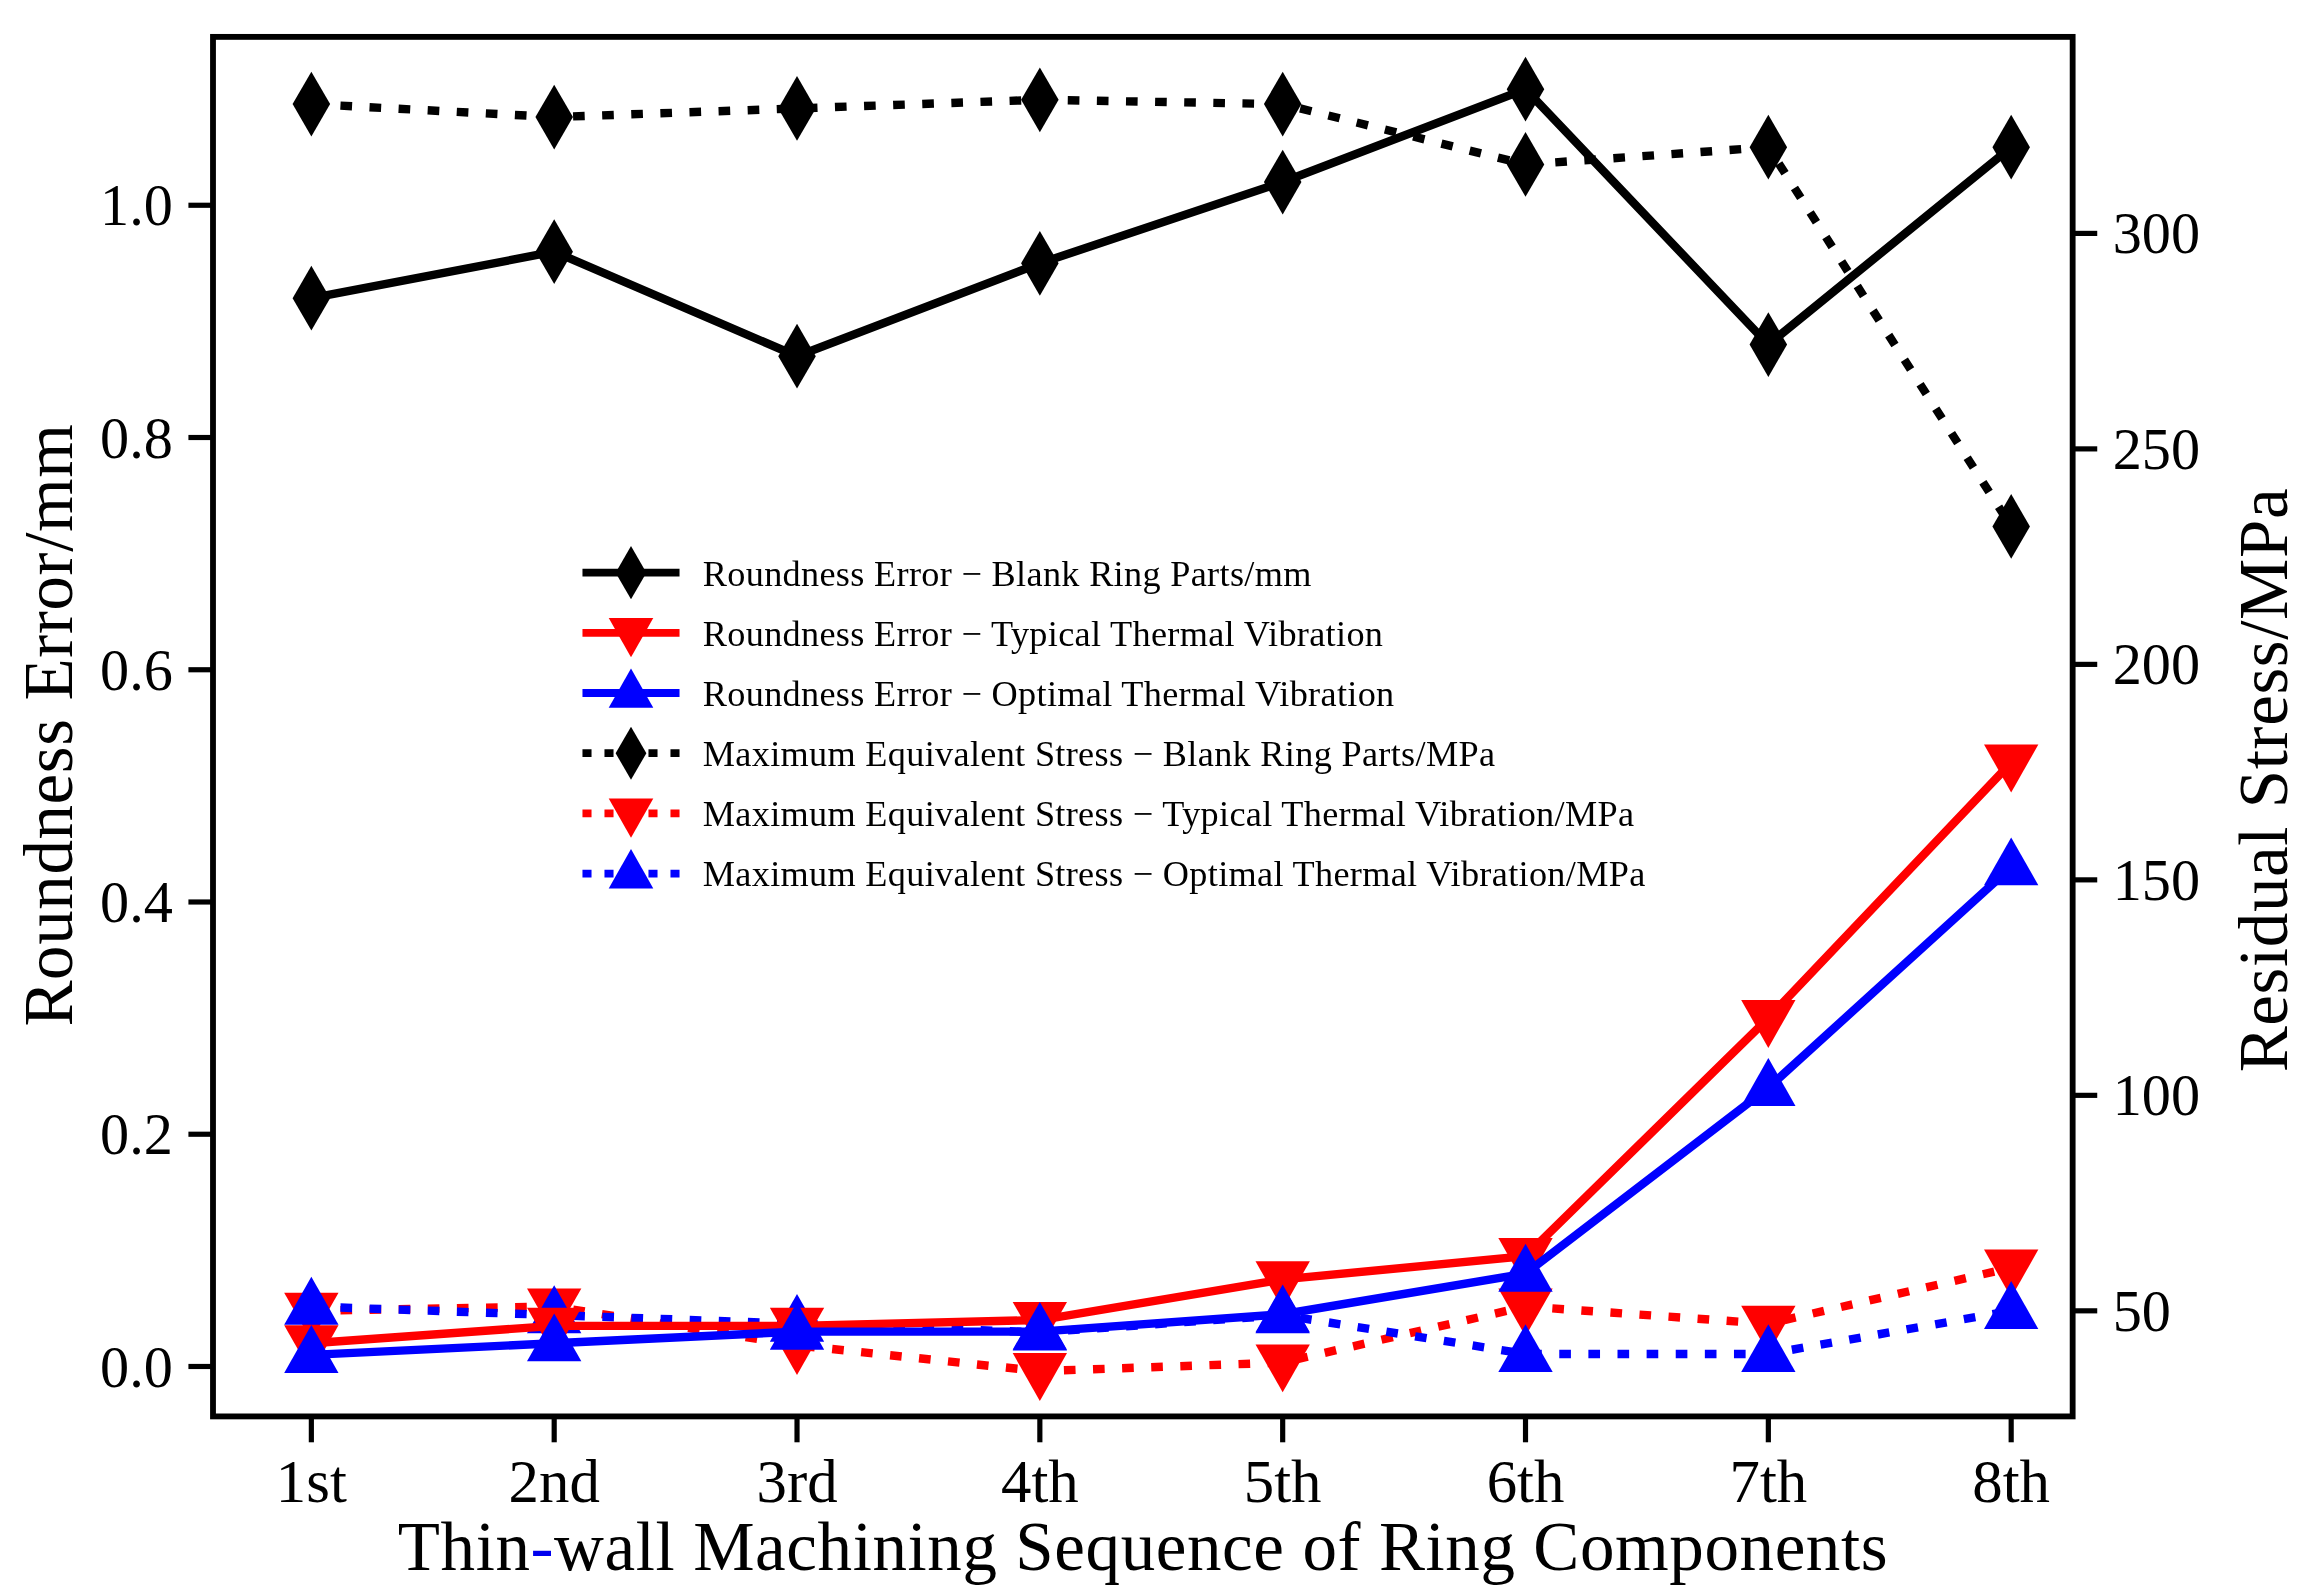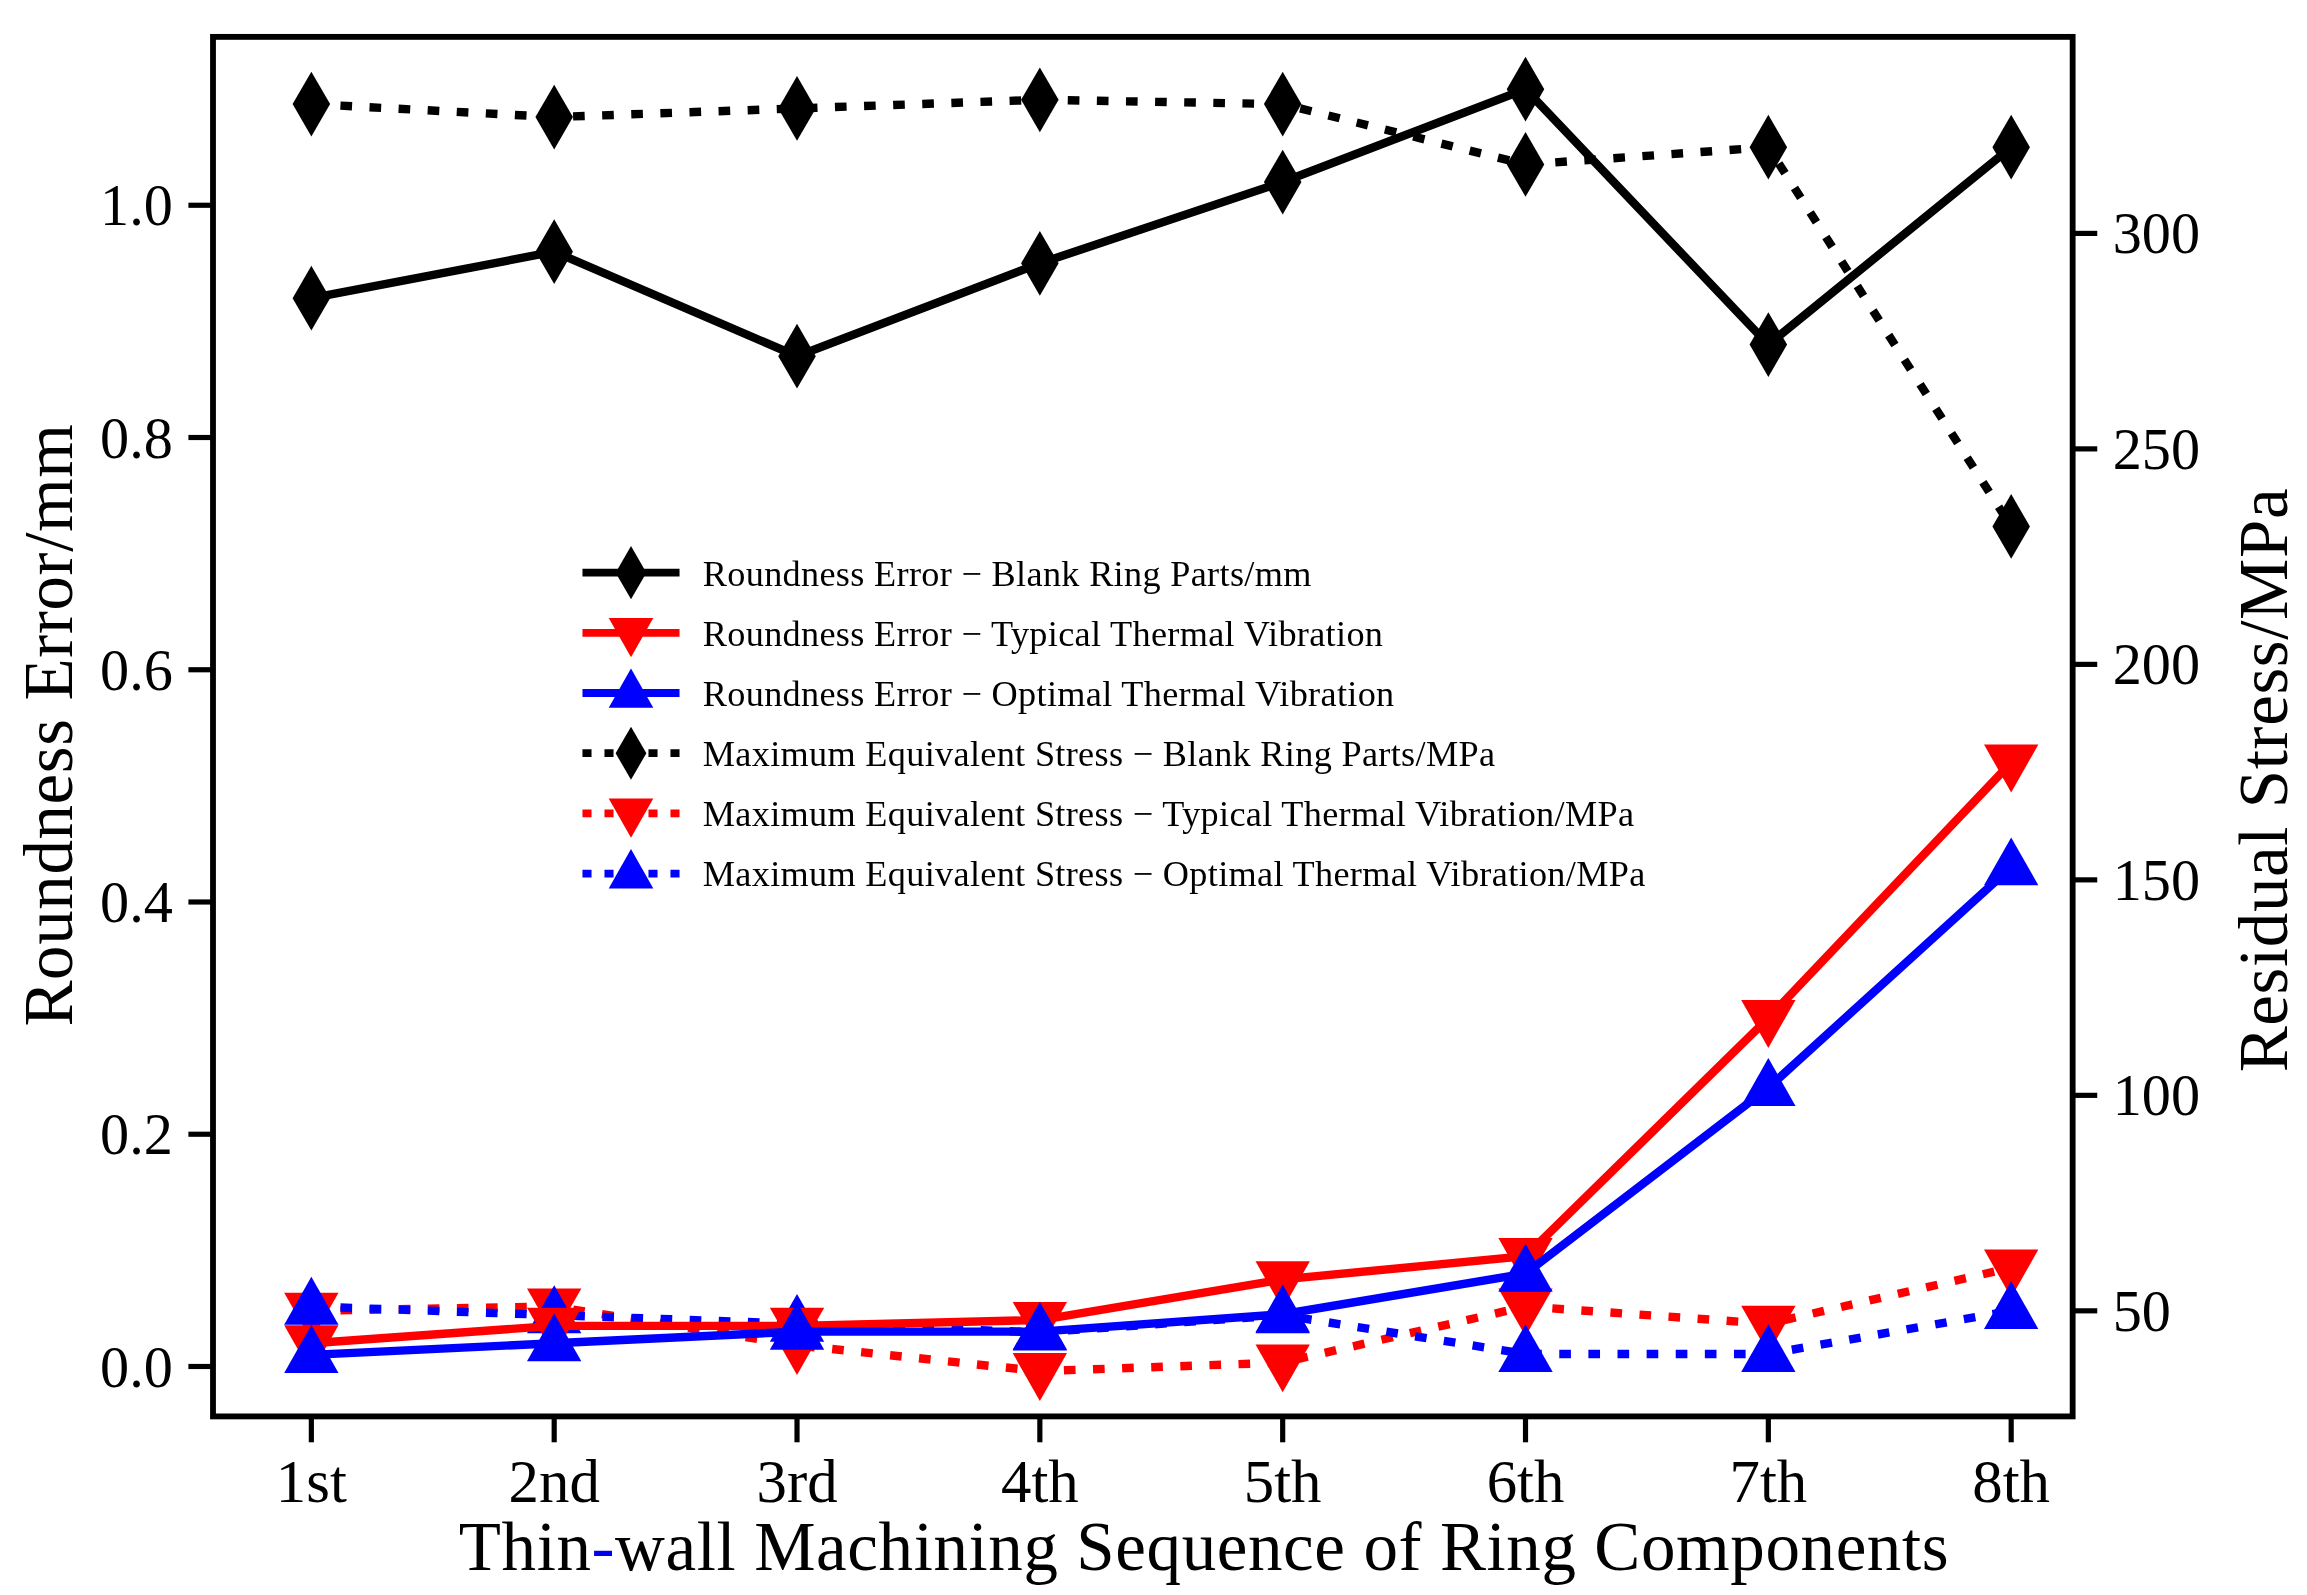--- a/index.html
+++ b/index.html
@@ -17,21 +17,21 @@
     transform:rotate(180deg);
     font-size:69px;
     color:#000;
     white-space:nowrap;
     letter-spacing:0.6px;
   }
   .vlabel-left{left:10.4px;top:725px;transform:rotate(180deg) translateY(50%);}
   .vlabel-right{left:2225px;top:780px;transform:rotate(180deg) translateY(50%);}
   .xlabel{
     position:absolute;
-    left:1204px;top:1508px;
+    left:1143px;top:1508px;
     transform:translateX(-50%);
     font-size:69px;
     color:#000;
     white-space:nowrap;
     letter-spacing:0.6px;
   }
 </style>
 </head>
 <body>
 

